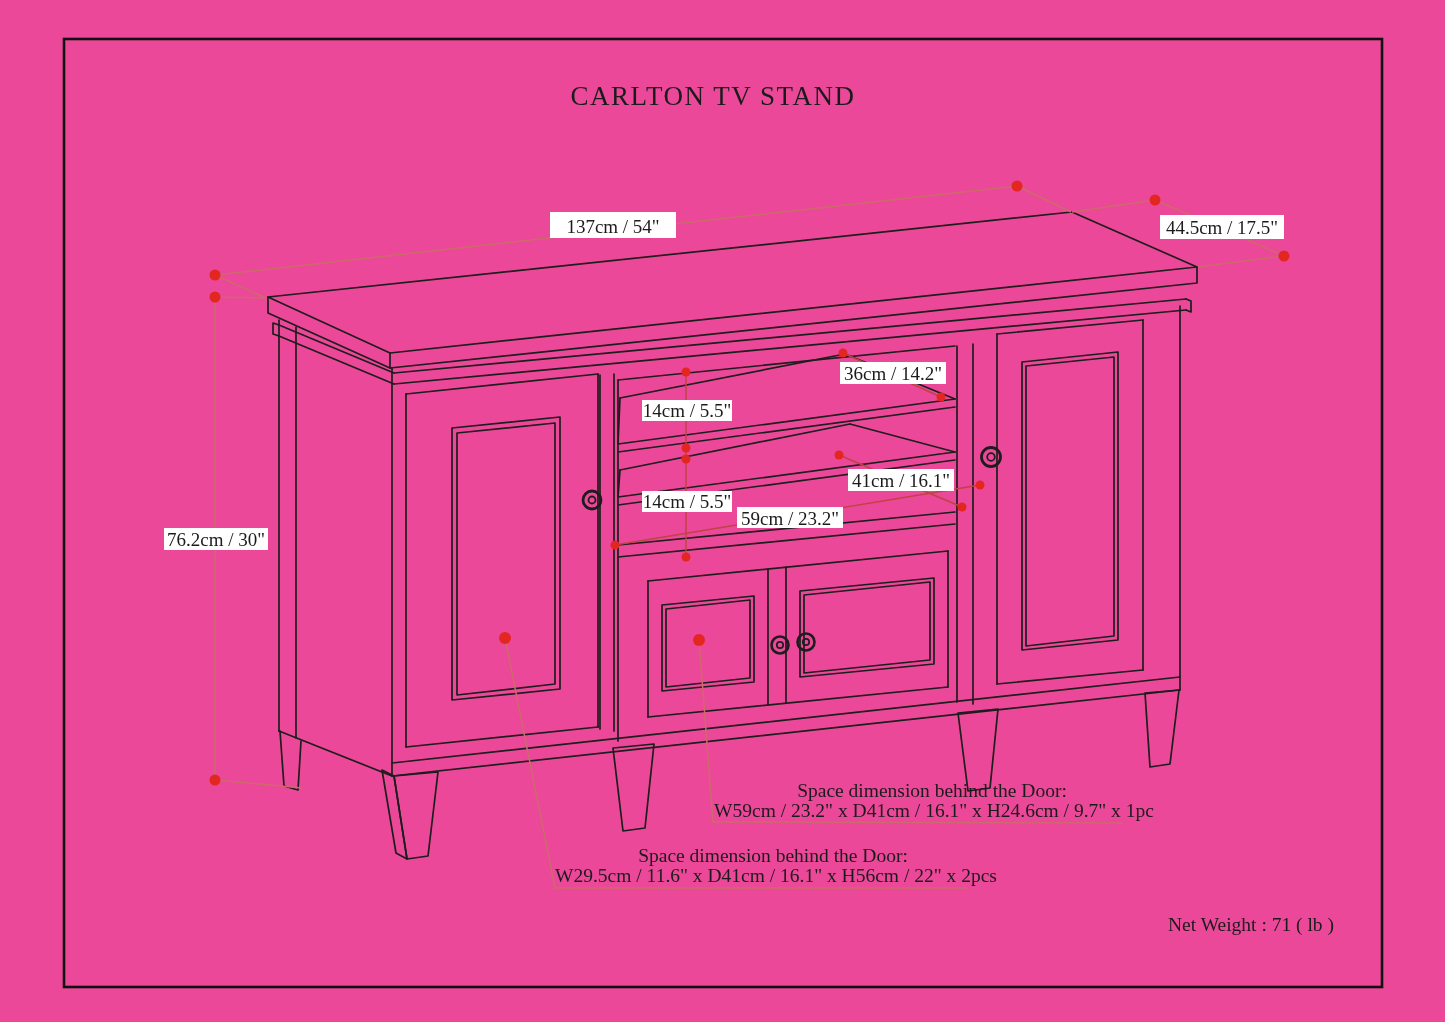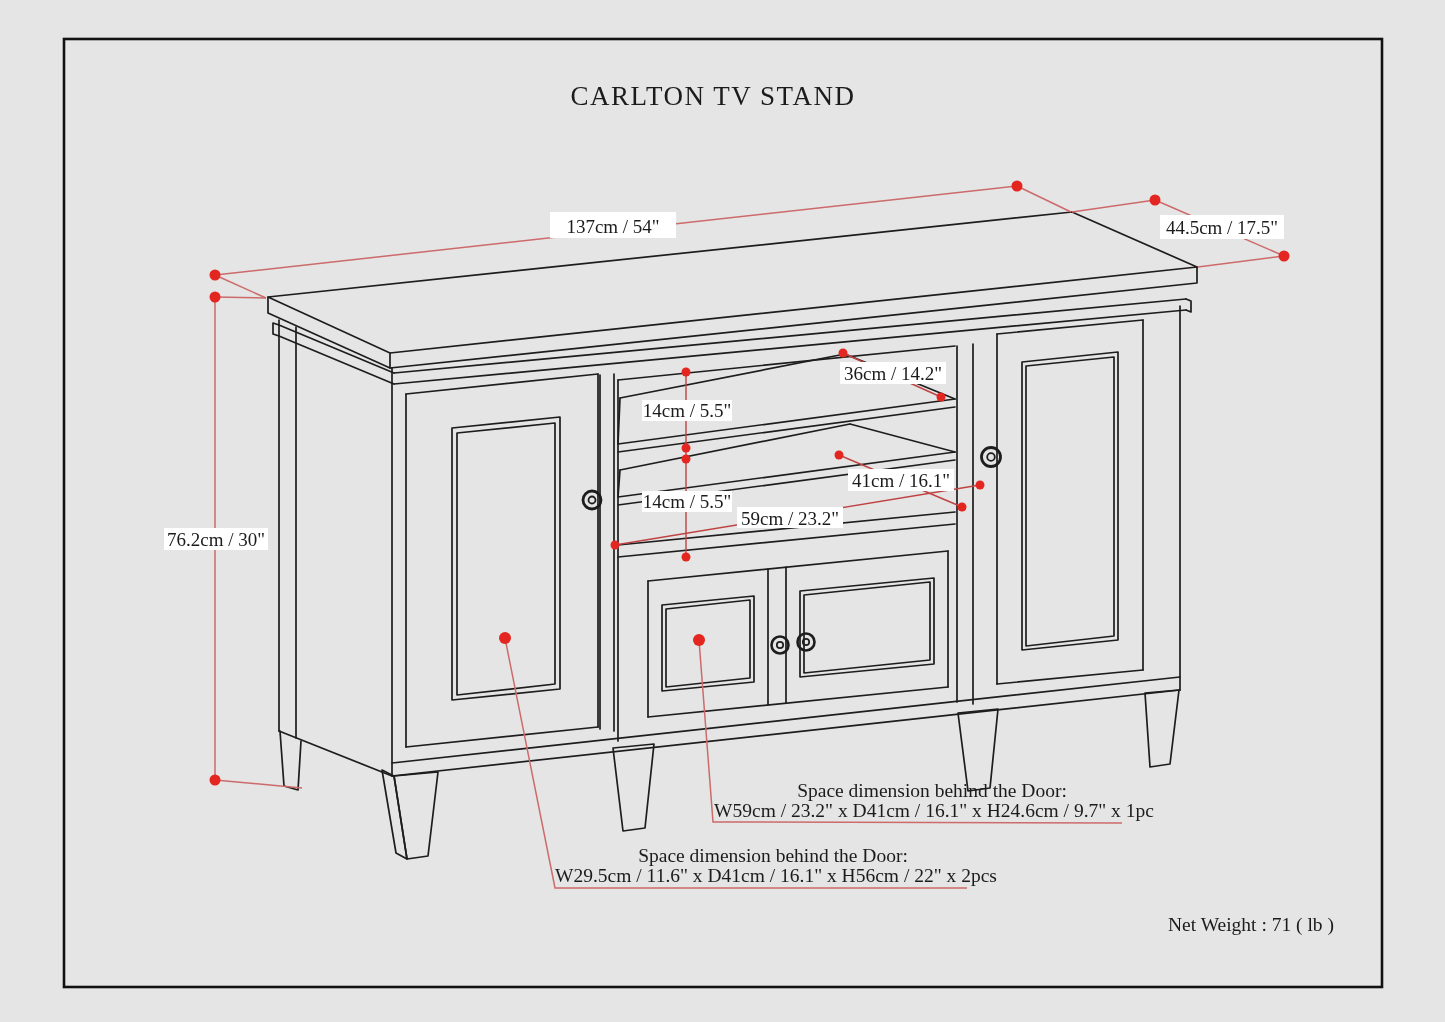--- a/index.html
+++ b/index.html
@@ -1,16 +1,16 @@
 <!DOCTYPE html>
 <html><head>
 <meta charset="utf-8">
 <style>
   html,body{margin:0;padding:0;background:#ffffff;}
-  .page{position:relative;width:1445px;height:1022px;background:#e5e5e5;overflow:hidden;
+  .page{position:relative;width:1445px;height:1022px;background:#ec4899;overflow:hidden;
         font-family:"Liberation Serif","DejaVu Serif",serif;}
   svg{position:absolute;left:0;top:0;}
   text{font-family:"Liberation Serif","DejaVu Serif",serif;fill:#1b1b1b;}
   .dim-label{font-size:19px;}
   .ann-label{font-size:19.5px;}
   .title-label{font-size:27px;letter-spacing:1.5px;}
   .net-label{font-size:19.5px;}
 </style>
 </head>
 <body>

